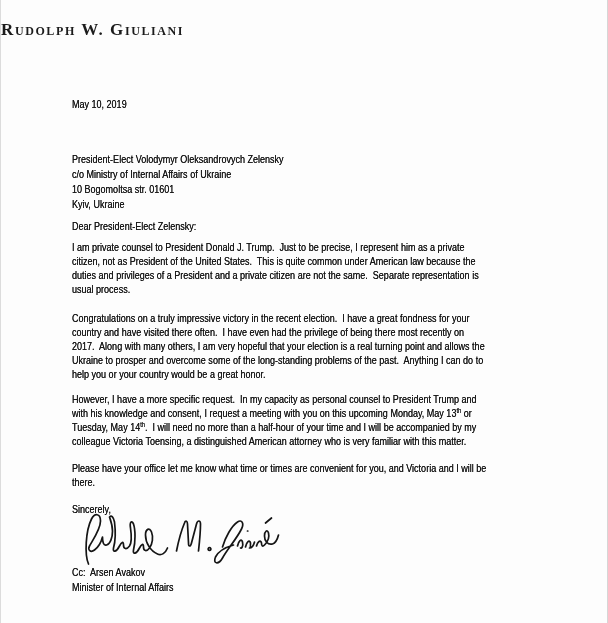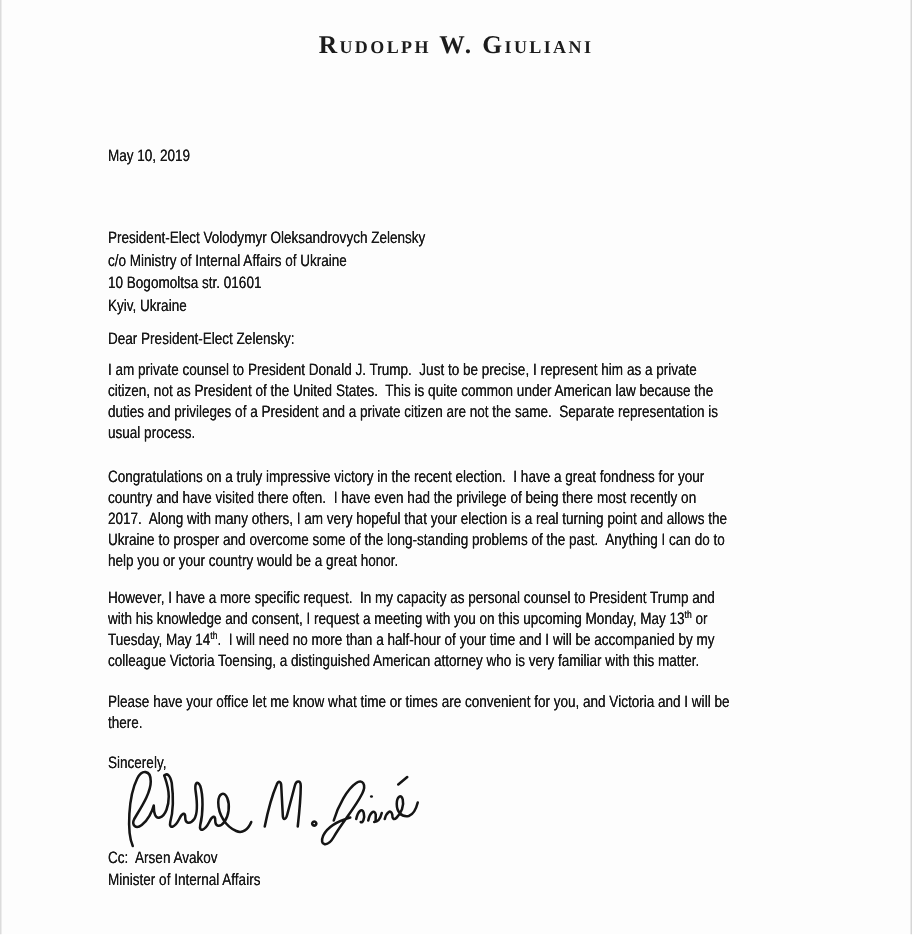--- a/index.html
+++ b/index.html
@@ -7,21 +7,20 @@
     position:relative;
     width:606px; height:623px;
     background:#fdfdfd;
     border-left:1px solid #dcdcdc;
     border-right:1px solid #d6d6d6;
     overflow:hidden;
     font-family:"Liberation Sans", sans-serif;
   }
   .letterhead {
     position:absolute; top:20px; left:0; width:100%;
-    text-align:center;
     font-family:"Liberation Serif", serif;
     font-variant:small-caps;
     font-size:17px;
     letter-spacing:1.6px;
     color:#1c1c1c;
     font-weight:600;
   }
   .body {
     position:absolute; left:71px;
     font-size:11px;

